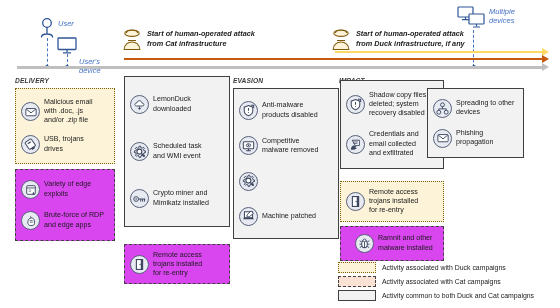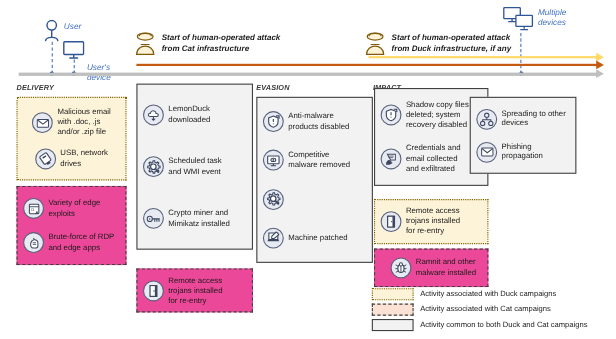--- a/index.html
+++ b/index.html
@@ -62,21 +62,21 @@
   }
 
   
   .gbox {
     position: absolute;
     padding: 4px 3px 4px 3px;
     display: flex; flex-direction: column; justify-content: space-around;
   }
   .gbox.common { background: #f2f2f2; border: 1.1px solid #404040; }
   .gbox.duck   { background: #fdf3d8; border: 1.3px dotted #7f6000; }
-  .gbox.cat    { background: #ec4899; border: 1.3px dashed #404040; }
+  .gbox.cat    { background: #d946ef; border: 1.3px dashed #404040; }
 
   .item {
     display: flex; align-items: center; gap: 4px; padding: 1.5px 2px;
   }
   .item-text {
     font-size: 7.1px; line-height: 1.32; color: #1a1a1a; white-space: pre-line;
   }
 
   
   .chip {
@@ -166,21 +166,21 @@
   <div class="abs cat-head" style="left:542px;top:54.5px;"></div>
 
   <div class="abs axis-line" style="left:17px;top:66px;width:526px;"></div>
   <div class="abs axis-head" style="left:542px;top:62.5px;"></div>
 
   <div class="abs stage-label" style="left:15px;top:77px;">DELIVERY</div>
   <div class="abs stage-label" style="left:124px;top:77px;">EXECUTION &amp; PERSISTENCE</div>
   <div class="abs stage-label" style="left:233px;top:77px;">EVASION</div>
   <div class="abs stage-label" style="left:339px;top:77px;">IMPACT</div>
 
-  <div class="gbox duck" style="left:15px;top:88px;width:100px;height:76px;align-items:center;">
+  <div class="gbox duck" style="left:15px;top:88px;width:100px;height:76px;">
     <div class="item">
       <span class="chip">
         <svg width="12" height="12" viewBox="0 0 14 14">
             <rect x="1" y="3" width="12" height="8.4" rx="1" fill="#fff" stroke="#3d4760" stroke-width="1.1"></rect>
             <path d="M1.4 3.6 L7 8 L12.6 3.6" fill="none" stroke="#3d4760" stroke-width="1.1"></path>
           </svg>
       </span>
       <span class="item-text">Malicious email
 with .doc, .js
 and/or .zip file</span>
@@ -188,21 +188,21 @@
     <div class="item">
       <span class="chip">
         <svg width="13" height="13" viewBox="0 0 14 14">
             <g transform="rotate(-35 7 7)">
               <rect x="3" y="2" width="8" height="9" rx="1.2" fill="#fff" stroke="#3d4760" stroke-width="1.1"></rect>
               <rect x="5.2" y="11" width="3.6" height="2" fill="#3d4760"></rect>
               <rect x="5" y="4" width="4" height="1.4" fill="#3d4760"></rect>
             </g>
           </svg>
       </span>
-      <span class="item-text">USB, network
+      <span class="item-text">USB, trojans
 drives</span>
     </div>
   </div>
 
   <div class="gbox cat" style="left:15px;top:169px;width:100px;height:72px;">
     <div class="item">
       <span class="chip">
         <svg width="12" height="12" viewBox="0 0 14 14">
             <rect x="2" y="2" width="10" height="10" rx="1" fill="#fff" stroke="#3d4760" stroke-width="1.1"></rect>
             <path d="M2 4.6 L12 4.6" stroke="#3d4760" stroke-width="1"></path>

